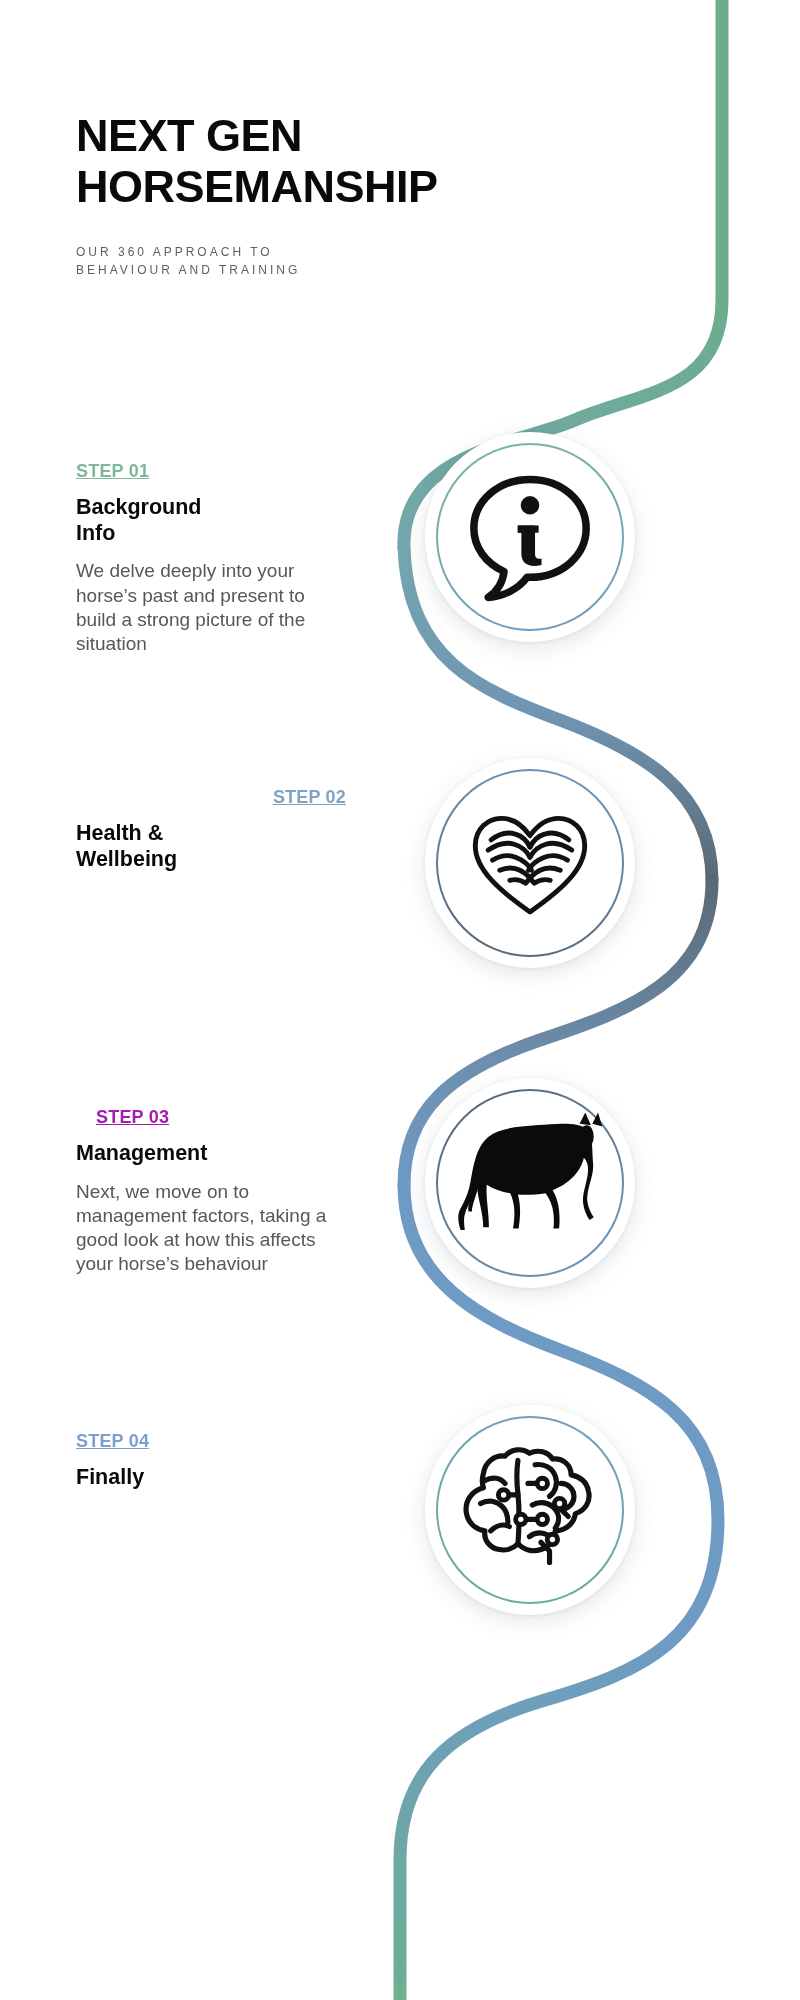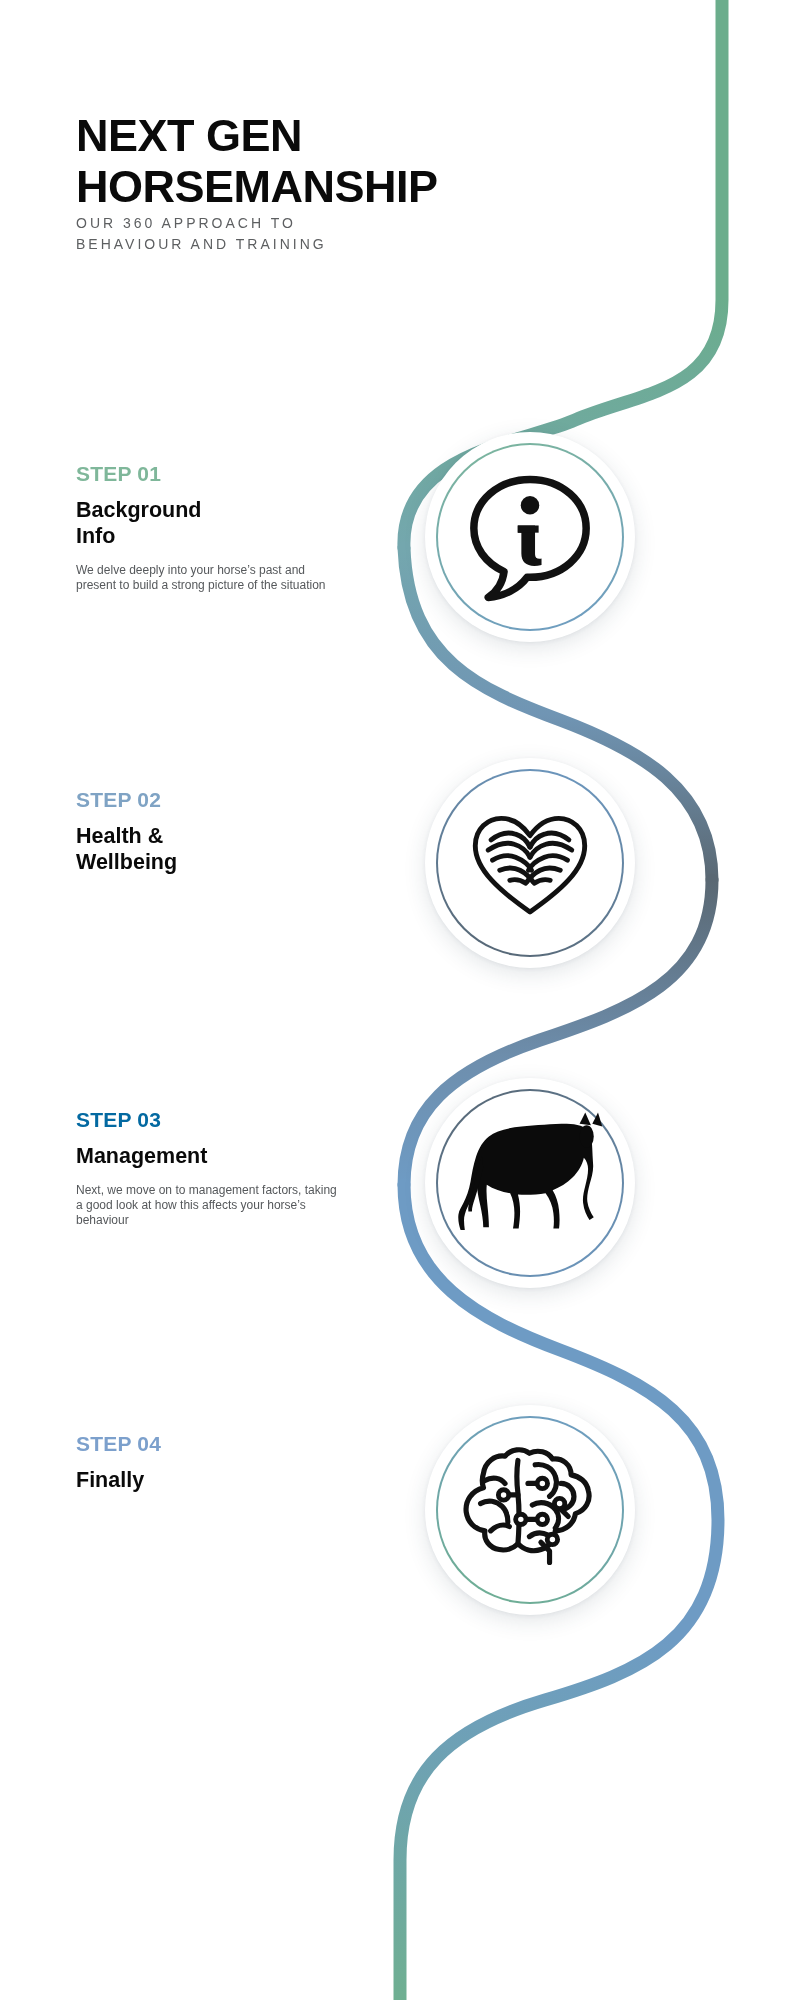--- a/index.html
+++ b/index.html
@@ -30,53 +30,54 @@
   }
   #title {
     font-size: 45px;
     font-weight: 700;
     line-height: 1.14;
     letter-spacing: -0.5px;
     color: #0a0a0a;
     white-space: pre-line;
   }
   #subtitle {
-    margin-top: 0;
-    font-size: 14px;
+    margin-top: 30px;
+    font-size: 12px;
     font-weight: 400;
     line-height: 1.55;
     letter-spacing: 3.0px;
     color: #5d5f61;
     white-space: pre-line;
   }
 
   
   .step-text {
     position: absolute;
     width: 270px;
     left: 76px;
   }
   .step-label {
-    font-size: 21px;
+    font-size: 18px;
     font-weight: 700;
     letter-spacing: 0.2px;
     line-height: 1.1;
     margin-bottom: 4px;
+    text-decoration: underline;
   }
   .step-title {
     font-size: 21.5px;
     font-weight: 700;
     color: #0a0a0a;
     line-height: 1.2;
     margin-bottom: 13px;
     white-space: pre-line;
     margin-top: 13px;
   }
   .step-body {
-    font-size: 12px;
+    font-size: 19px;
     font-weight: 400;
     color: #55585b;
     line-height: 1.27;
   }
 
   
   .icon-node {
     position: absolute;
     width: 210px; height: 210px;
   }
@@ -193,21 +194,21 @@
                  C89,25 72,10 50,10 Z" fill="none" stroke="#111" stroke-width="5.2" stroke-linejoin="round"></path>
         <circle cx="50" cy="28" r="6.4" fill="#111"></circle>
         <path d="M41.5,42 L53.5,42 L53.5,62 C53.5,64.5 55,65.5 58,65
                  L58,69.5 C49,71.5 44,68.5 44,61.5 L44,47 L41.5,47 Z" fill="#111"></path>
         <path d="M41.5,42 L56,42 L56,47 L41.5,47 Z" fill="#111"></path>
       </svg>
     </div>
   </div>
 
   <div class="step-text" style="top:788px;">
-    <div class="step-label" style="color:#7FA3C4;">STEP 02</div>
+    <div class="step-label" style="color:#7FA3C4;text-align:right;">STEP 02</div>
     <div class="step-title">Health &amp;
 Wellbeing</div>
   </div>
 
   <div class="icon-node" style="left:425px; top:758px;">
     <div class="icon-disc"></div>
     <div class="icon-ring" style="border:2.5px solid transparent;
                 background:linear-gradient(#fff,#fff) padding-box,
                            linear-gradient(200deg,#6E9BC4,#55636F) border-box;"></div>
     <div class="icon-art">
@@ -225,21 +226,21 @@
           <path d="M79,41 C73,37 67,35 61,37 C56,38.5 52,42 50,46"></path>
           <path d="M76,48 C71,45 65,44 60,46 C55,48 51,51 49,55"></path>
           <path d="M71,55 C66,53 61,53 57,55 C53,57 50,60 48,63"></path>
           <path d="M64,62 C60,61 56,62 53,64"></path>
         </g>
       </svg>
     </div>
   </div>
 
   <div class="step-text" style="top:1108px;">
-    <div class="step-label" style="color:#0369a1;">STEP 03</div>
+    <div class="step-label" style="color:#a21caf;margin-left:20px;">STEP 03</div>
     <div class="step-title">Management</div>
     <div class="step-body">Next, we move on to management factors, taking a good look at how this affects your horse’s behaviour</div>
   </div>
 
   <div class="icon-node" style="left:425px; top:1078px;">
     <div class="icon-disc"></div>
     <div class="icon-ring" style="border:2.5px solid transparent;
                 background:linear-gradient(#fff,#fff) padding-box,
                            linear-gradient(150deg,#55636F,#6E9BC4) border-box;"></div>
     <div class="icon-art" style="left:20px; top:26px; width:170px; height:150px;">

